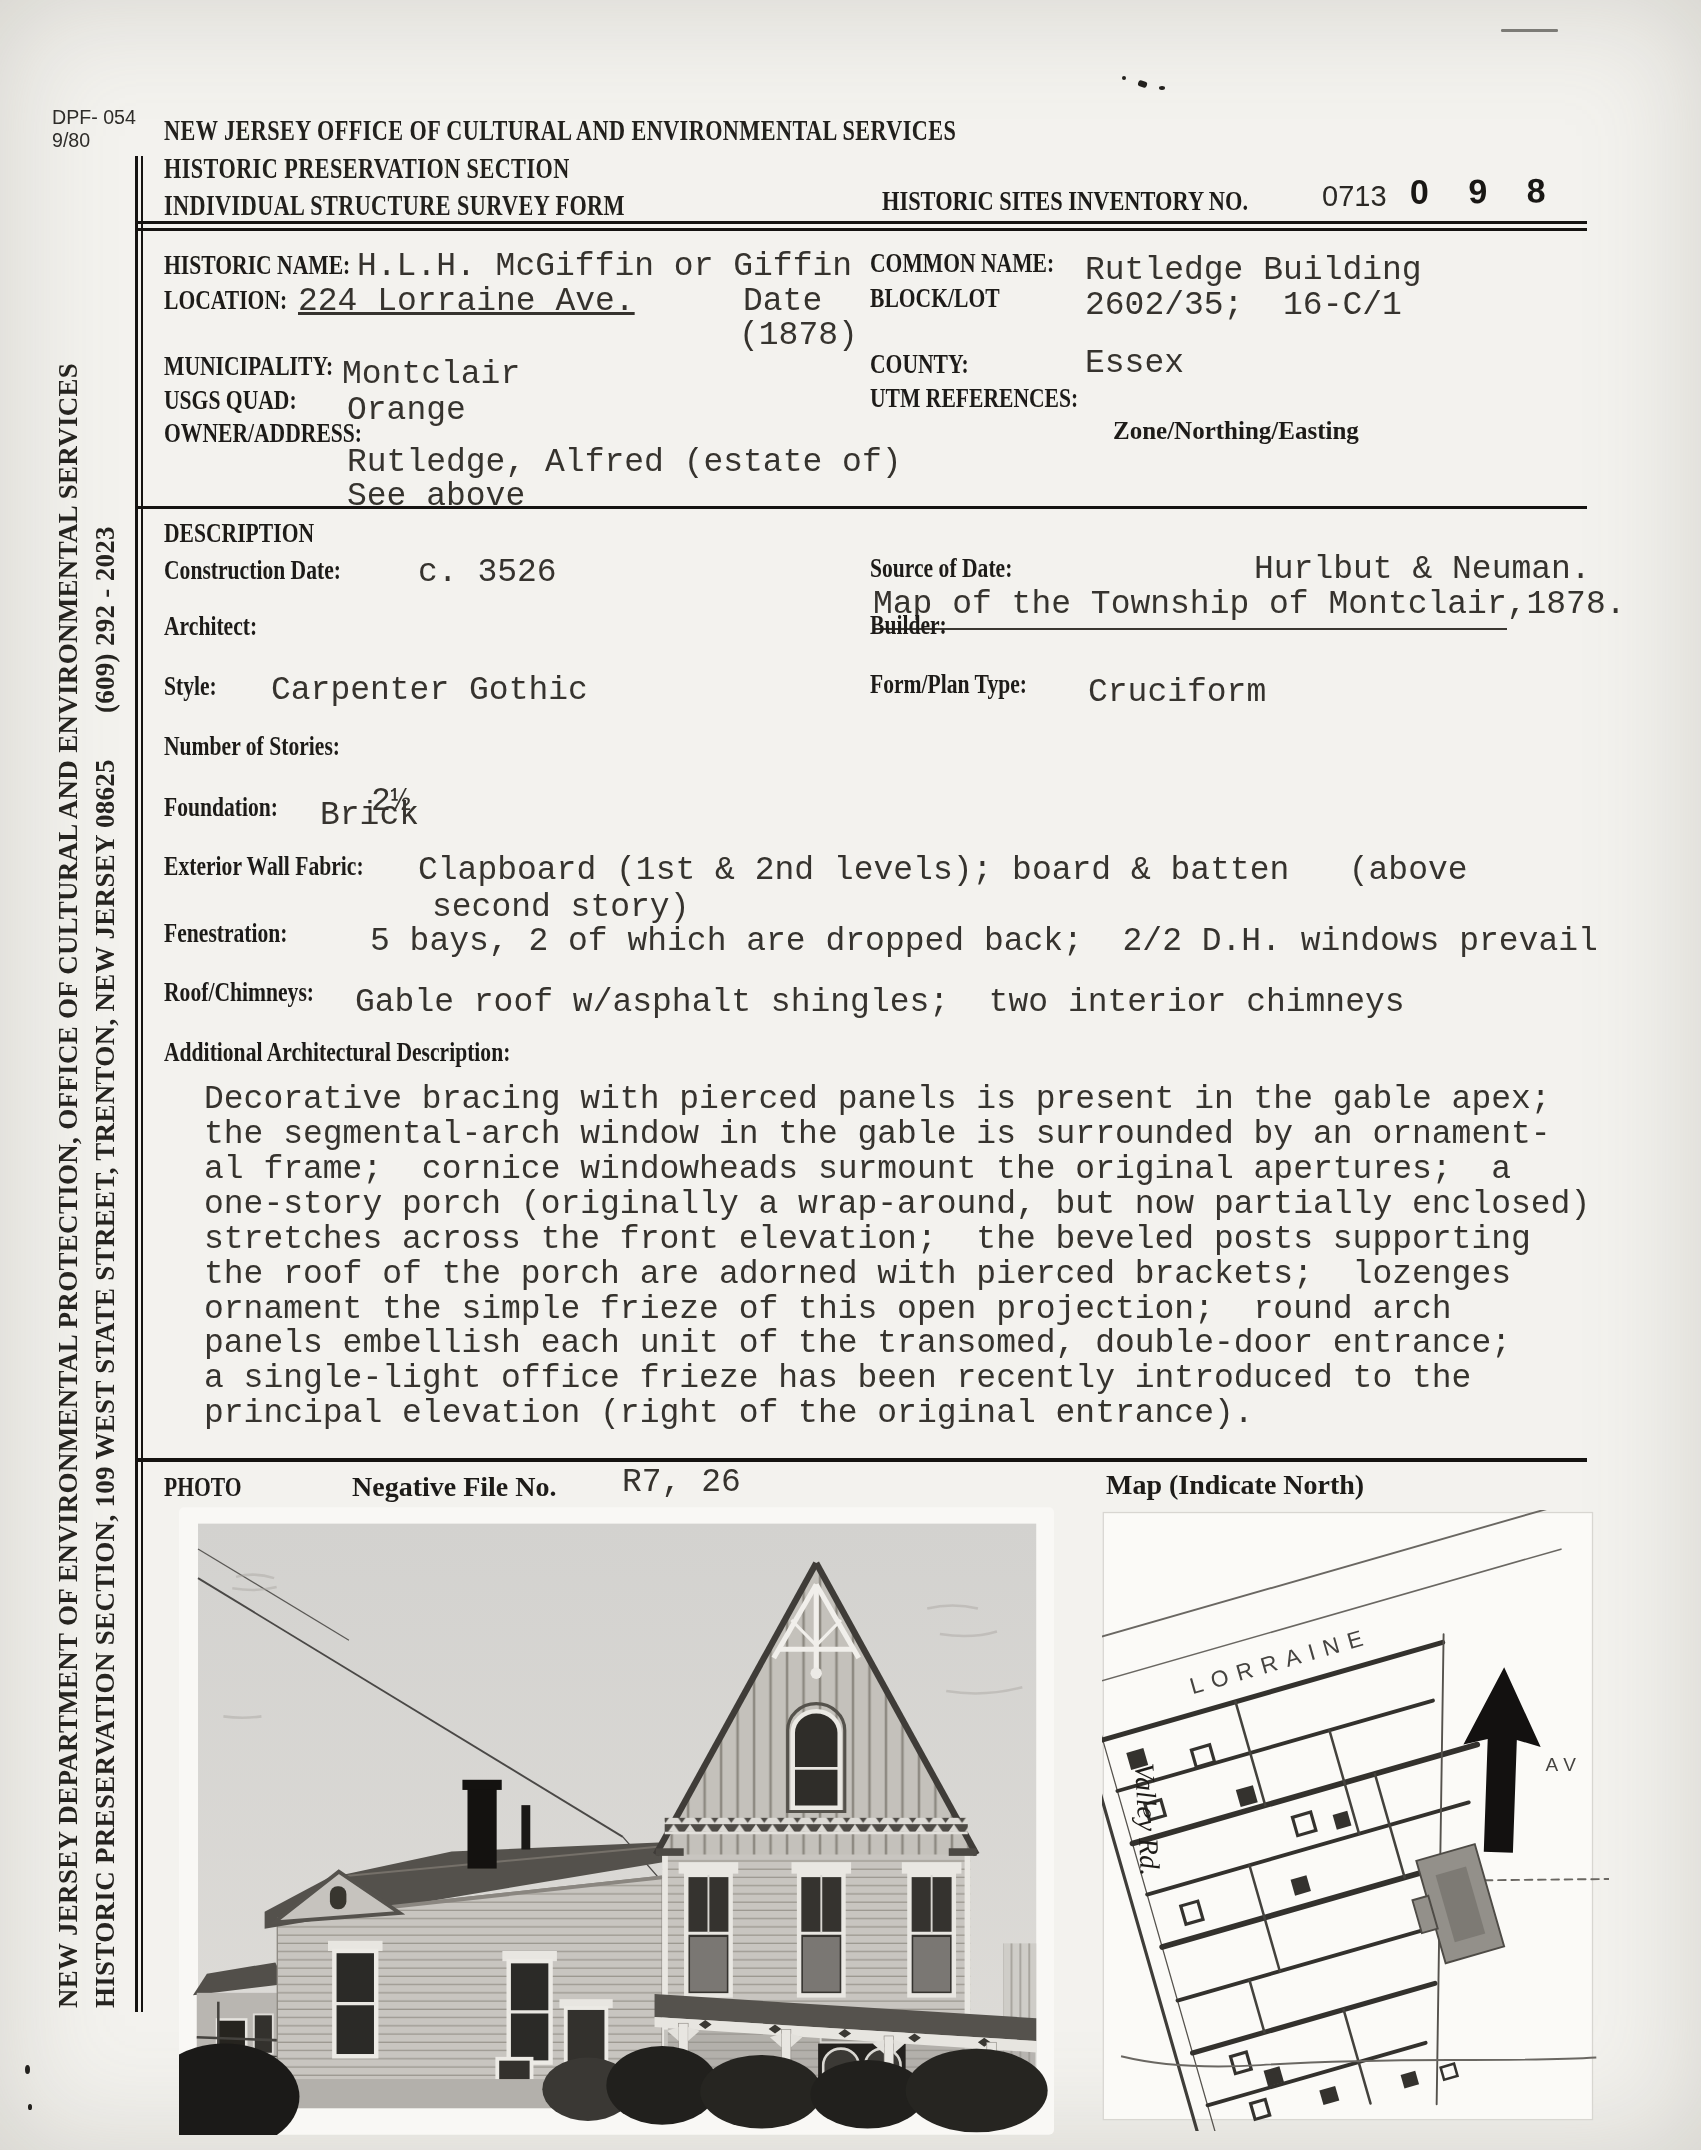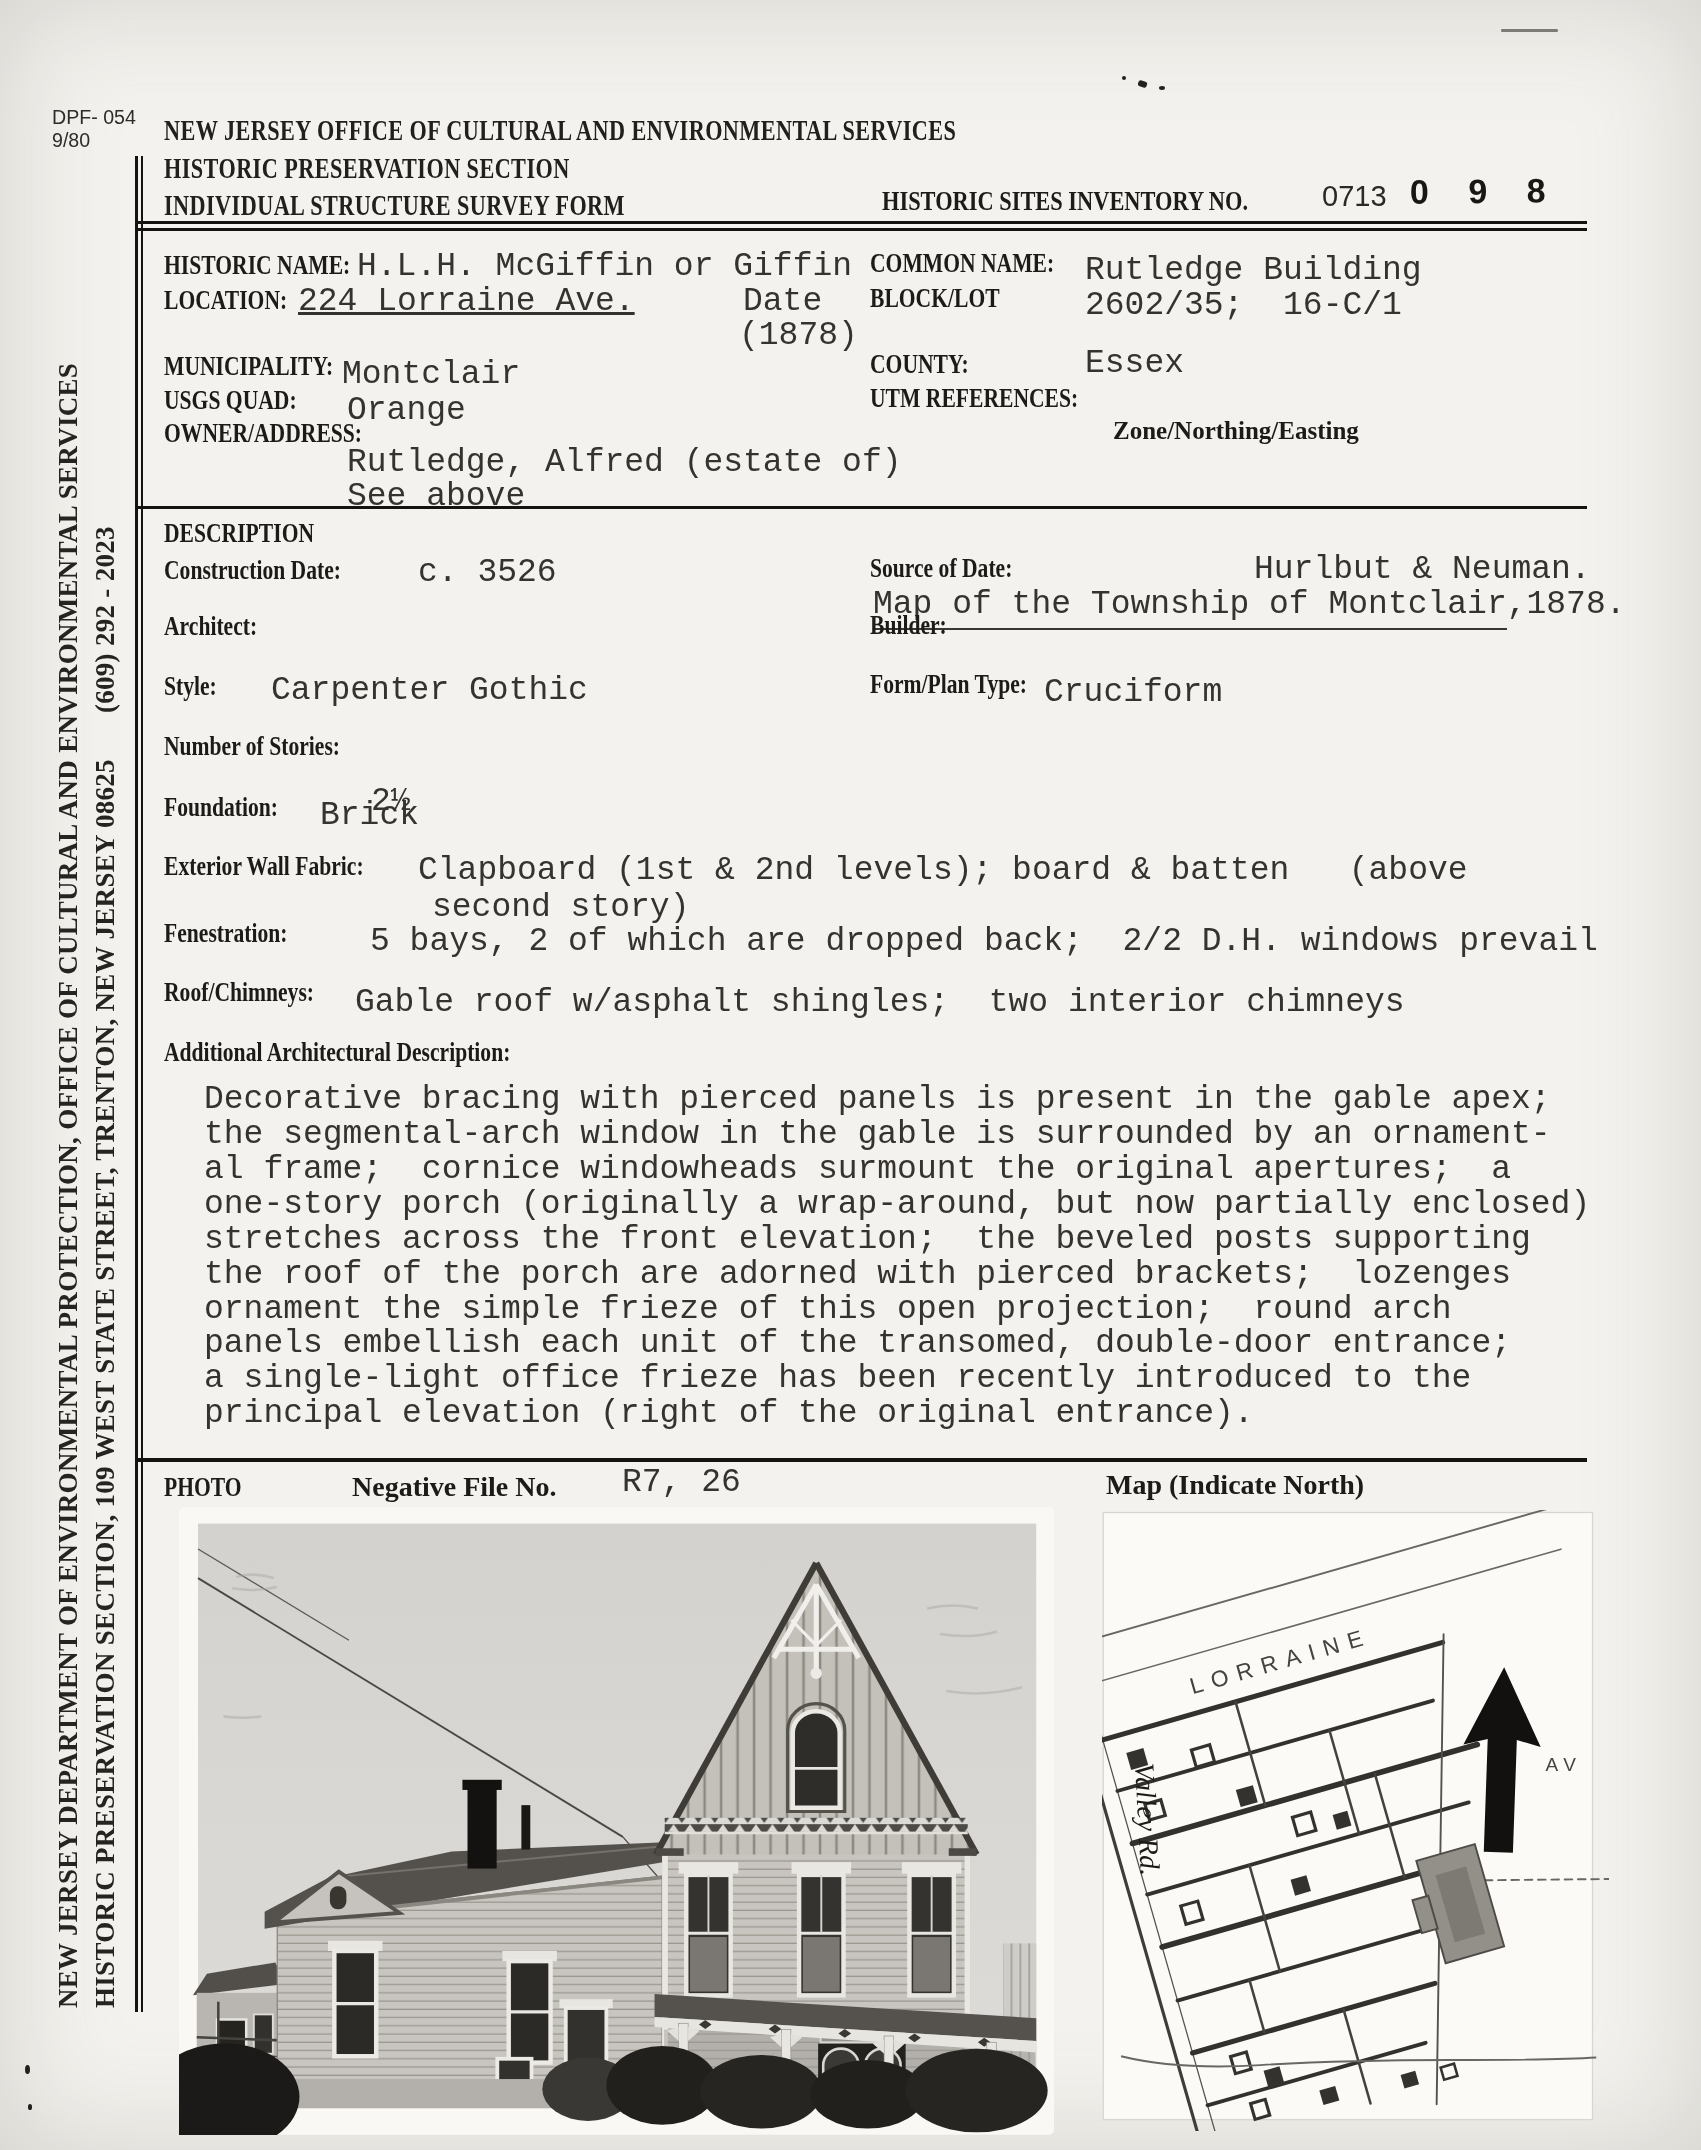--- a/index.html
+++ b/index.html
@@ -89,21 +89,21 @@
   <div class="abs lbl" style="left:870px;top:553px;">Source of Date:</div>
   <div class="abs typed" style="left:1254px;top:551px;">Hurlbut &amp; Neuman.</div>
   <div class="abs typed" style="left:873px;top:586px;"><span class="u">Map of the Township of Montclair</span><span>,1878.</span></div>
 
   <div class="abs lbl" style="left:164px;top:611px;">Architect:</div>
   <div class="abs lbl" style="left:870px;top:610px;">Builder:</div>
 
   <div class="abs lbl" style="left:164px;top:671px;">Style:</div>
   <div class="abs typed" style="left:271px;top:672px;">Carpenter Gothic</div>
   <div class="abs lbl" style="left:870px;top:669px;">Form/Plan Type:</div>
-  <div class="abs typed" style="left:1044px;top:674px;">Cruciform</div>
+  <div class="abs typed" style="left:1088px;top:674px;">Cruciform</div>
 
   <div class="abs lbl" style="left:164px;top:731px;">Number of Stories:</div>
   <div class="abs typed" style="left:371px;top:737px;margin-top:46px;">2½</div>
 
   <div class="abs lbl" style="left:164px;top:792px;">Foundation:</div>
   <div class="abs typed" style="left:320px;top:797px;">Brick</div>
 
   <div class="abs lbl" style="left:164px;top:851px;">Exterior Wall Fabric:</div>
   <div class="abs typed" style="left:418px;top:852px;">Clapboard (1st &amp; 2nd levels); board &amp; batten   (above</div>
   <div class="abs typed" style="left:432px;top:889px;">second story)</div>

